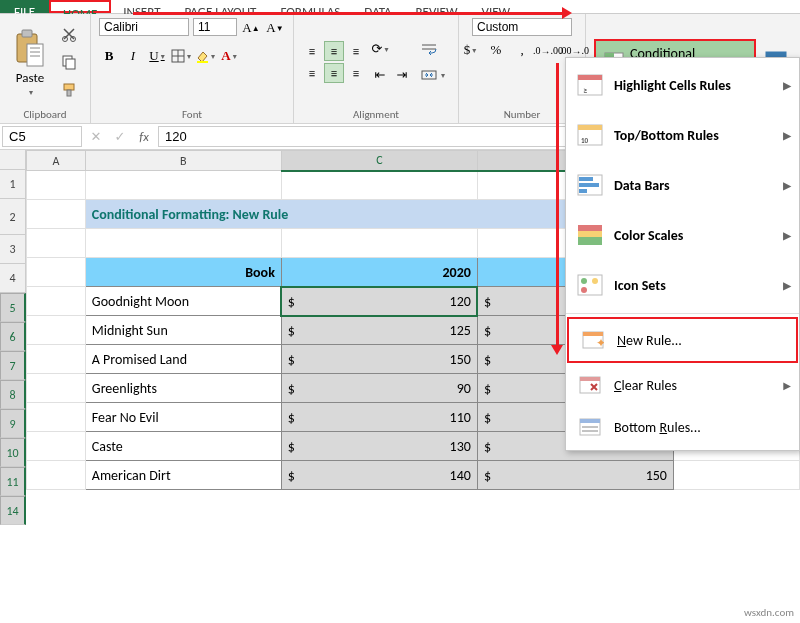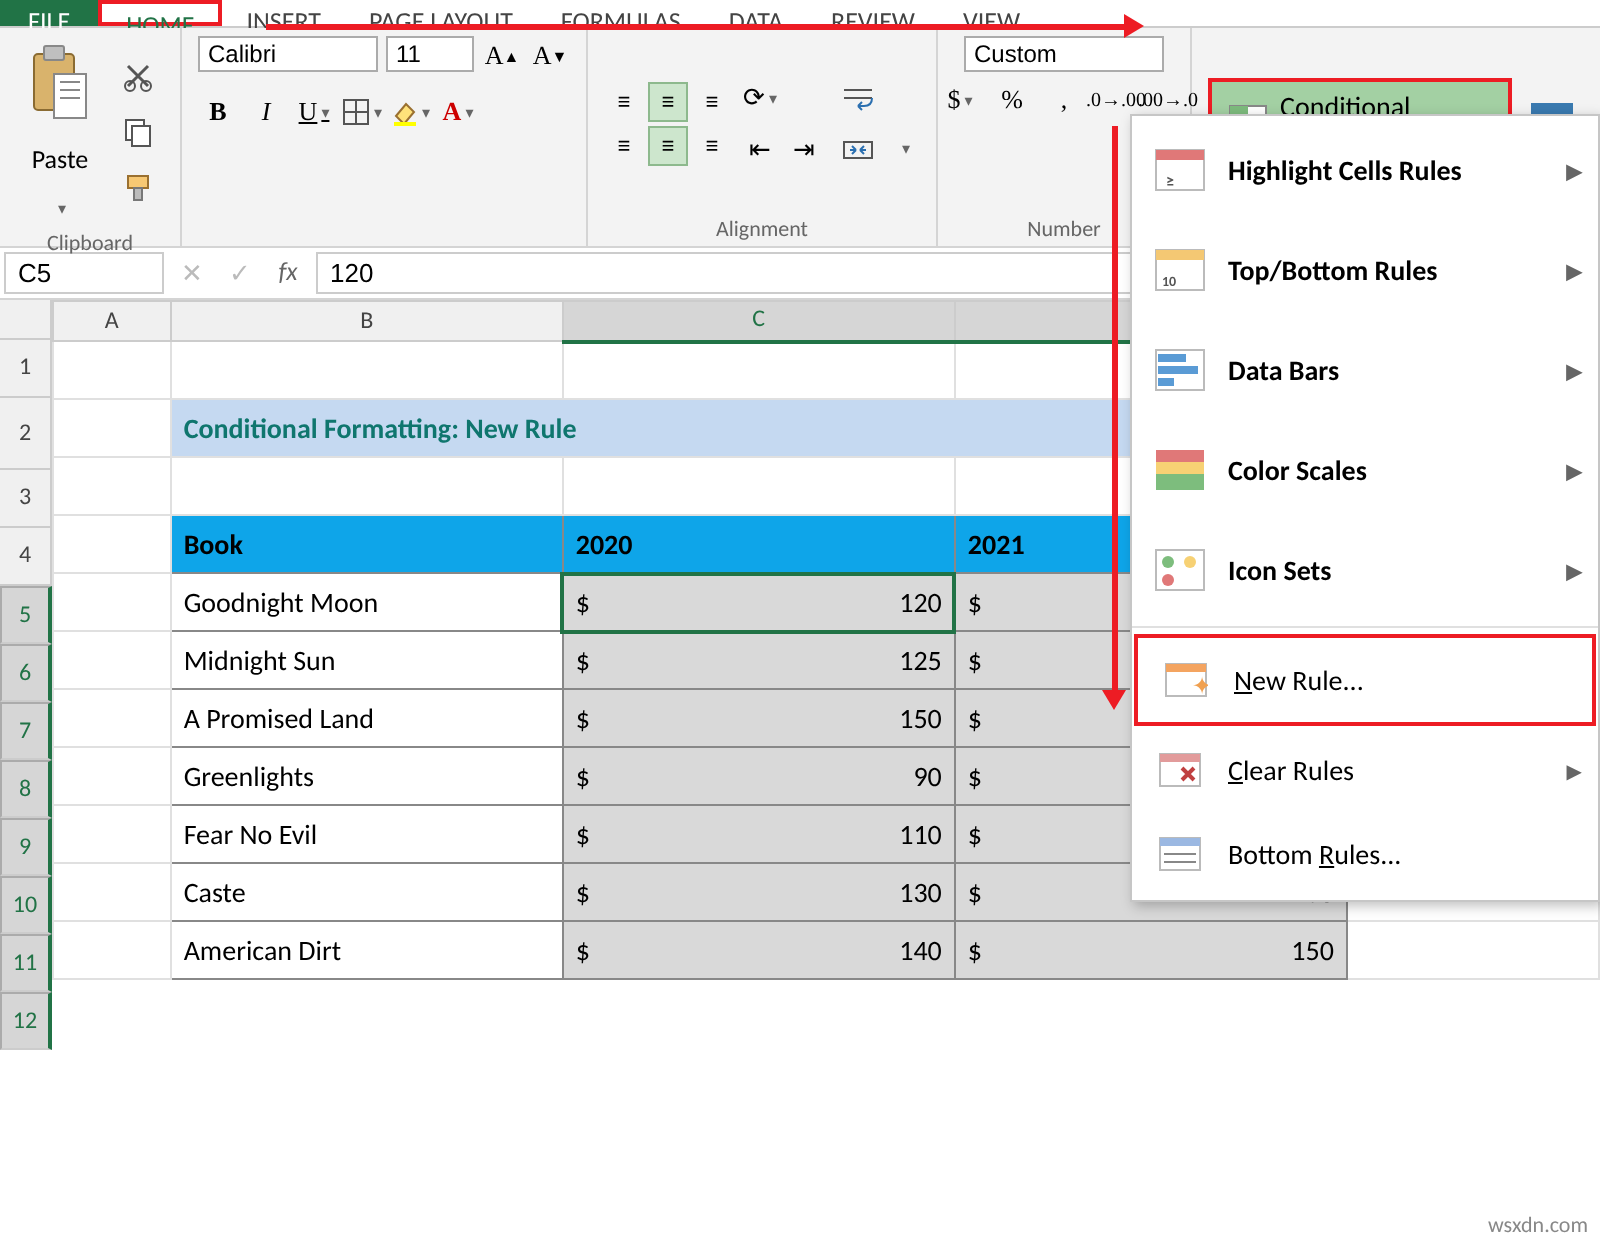--- a/index.html
+++ b/index.html
@@ -12,21 +12,21 @@
   .tab.active { color: #217346; border: 2px solid #ed1c24; border-bottom: 2px solid #ed1c24; }
   
   
   .ribbon { display: flex; background: #f3f3f3; border-bottom: 1px solid #d4d4d4; height: 110px; position: relative; }
   .group { border-right: 1px solid #d4d4d4; padding: 4px 8px 2px 8px; display: flex; flex-direction: column; justify-content: space-between; }
   .group-label { text-align: center; font-size: 11px; color: #666; margin-top: 2px; }
   .group-body { display: flex; gap: 4px; flex: 1; align-items: center; }
   
   .paste-btn { display: flex; flex-direction: column; align-items: center; gap: 2px; padding: 2px 4px; }
   .paste-icn { width: 34px; height: 40px; }
-  .btn { padding: 2px 4px; border: 1px solid transparent; display: inline-flex; align-items: center; gap: 12px; cursor: pointer; text-align: center; }
+  .btn { padding: 2px 4px; border: 1px solid transparent; display: inline-flex; align-items: center; gap: 2px; cursor: pointer; text-align: center; }
   .dd::after { content: "▾"; font-size: 8px; color: #666; margin-left: 2px; }
   .sel { border: 1px solid #ababab; background: #fff; padding: 1px 4px; font-size: 12px; }
   .font-row { display:flex; gap:4px; align-items:flex-start; margin-bottom:4px;}
   .col-font .sel.name{width:90px;} .col-font .sel.size{width:44px;}
   .fmt-btn{width:20px;height:20px;display:inline-flex;align-items:center;justify-content:center;font-family:"Times New Roman",serif;}
   .bold{font-weight:bold;} .italic{font-style:italic;} .underline{text-decoration:underline;}
   
   .align-grid{display:grid;grid-template-columns:repeat(3,20px);grid-template-rows:repeat(2,20px);gap:2px;}
   .align-cell{border:1px solid transparent;display:flex;align-items:center;justify-content:center;}
   .align-cell.sel-a{background:#cde6cd;border-color:#8db98d;}
@@ -50,21 +50,21 @@
   .row-hdr.sel{background:#d6d6d6;color:#217346;border-right:2px solid #217346;}
   .row-hdr.r2{height:36px;}
   .sheet{flex:1;position:relative;}
   table.cells{border-collapse:collapse;width:100%;}
   table.cells th{background:#f0f0f0;border:1px solid #ccc;height:20px;font-weight:normal;font-size:12px;color:#444;}
   table.cells th.sel{background:#d6d6d6;color:#217346;border-bottom:2px solid #217346;}
   table.cells td{border:1px solid #e0e0e0;height:29px;padding:0 6px;font-size:14px;font-family:Calibri,Arial;}
   .colA{width:42px;} .colB{width:140px;} .colC{width:140px;} .colD{width:140px;} .colE{width:90px;}
   
   .title-cell{background:#c5d9f1;text-align:left;font-size:17px;color:#0f766e;height:36px;font-weight:700;}
-  .hdr-cell{background:#0ea5e9;text-align:left;font-weight:bold;border:1px solid #888 !important;}
+  .hdr-cell{background:#7dd3fc;text-align:right;font-weight:bold;border:1px solid #888 !important;}
   .data-book{border:1px solid #888 !important;}
   .data-num{border:1px solid #888 !important;background:#d9d9d9;}
   .cur{display:flex;justify-content:space-between;}
   .active-cell{outline:2px solid #217346;outline-offset:-1px;}
   
   
   .cf-menu{position:absolute;left:565px;top:57px;width:235px;background:#fff;border:1px solid #c6c6c6;box-shadow:2px 2px 6px rgba(0,0,0,.25);z-index:10;padding:2px 0;}
   .cf-item{display:flex;align-items:center;gap:10px;padding:8px 10px;font-size:14px;cursor:pointer;position:relative;}
   .cf-item.big{font-weight:bold;padding:12px 10px;}
   .cf-item .arr{position:absolute;right:8px;color:#666;font-size:10px;}
@@ -170,20 +170,21 @@
             <svg width="14" height="14">
               <path d="M3 9 L8 3 L12 7 L7 13 Z" fill="#ffe27a" stroke="#9a7030"></path>
               <rect x="2" y="12" width="11" height="2" fill="#ffff00"></rect>
             </svg>
           </span>
         <span class="fmt-btn dd">
             <span style="color:#c00;font-weight:bold;">A</span>
           </span>
       </div>
     </div>
+    <div class="group-label"><span>Font</span><span class="tiny-dialog">◢</span></div>
   </div>
 
   <div class="group">
     <div class="group-body">
       <div class="align-grid">
         <span class="align-cell">≡</span>
         <span class="align-cell sel-a">≡</span>
         <span class="align-cell">≡</span>
         <span class="align-cell">≡</span>
         <span class="align-cell sel-a">≡</span>
@@ -272,21 +273,21 @@
     <div class="row-hdr r2">2</div>
     <div class="row-hdr">3</div>
     <div class="row-hdr">4</div>
     <div class="row-hdr sel">5</div>
     <div class="row-hdr sel">6</div>
     <div class="row-hdr sel">7</div>
     <div class="row-hdr sel">8</div>
     <div class="row-hdr sel">9</div>
     <div class="row-hdr sel">10</div>
     <div class="row-hdr sel">11</div>
-    <div class="row-hdr sel">12</div>
+    <div class="row-hdr sel">14</div>
   </div>
   <div class="sheet">
     <table class="cells">
       <tbody>
           <tr>
         <th class="colA">A</th>
         <th class="colB">B</th>
         <th class="colC sel">C</th>
         <th class="colD sel">D</th>
         <th class="colE">E</th>

